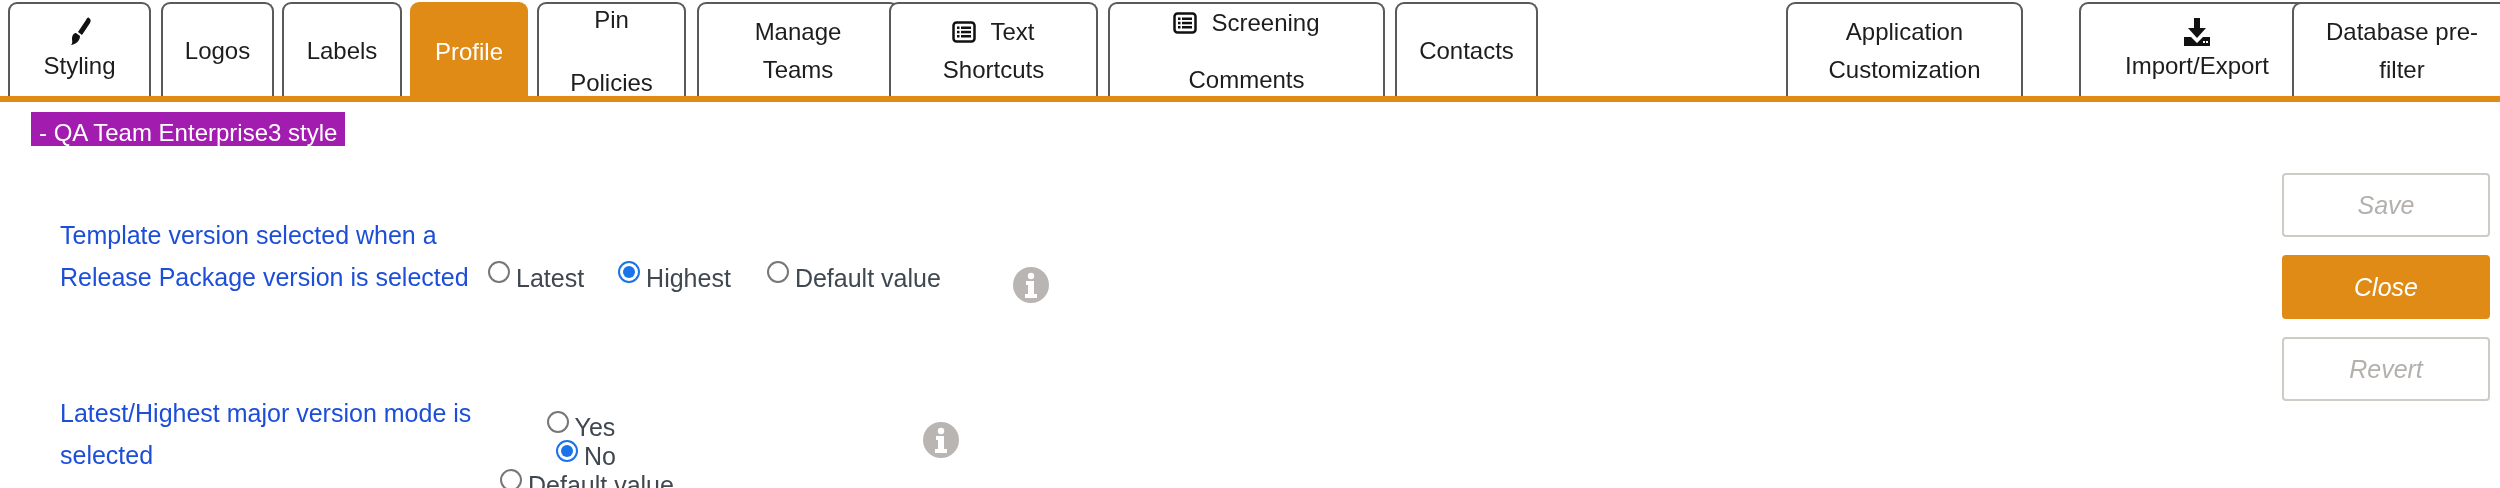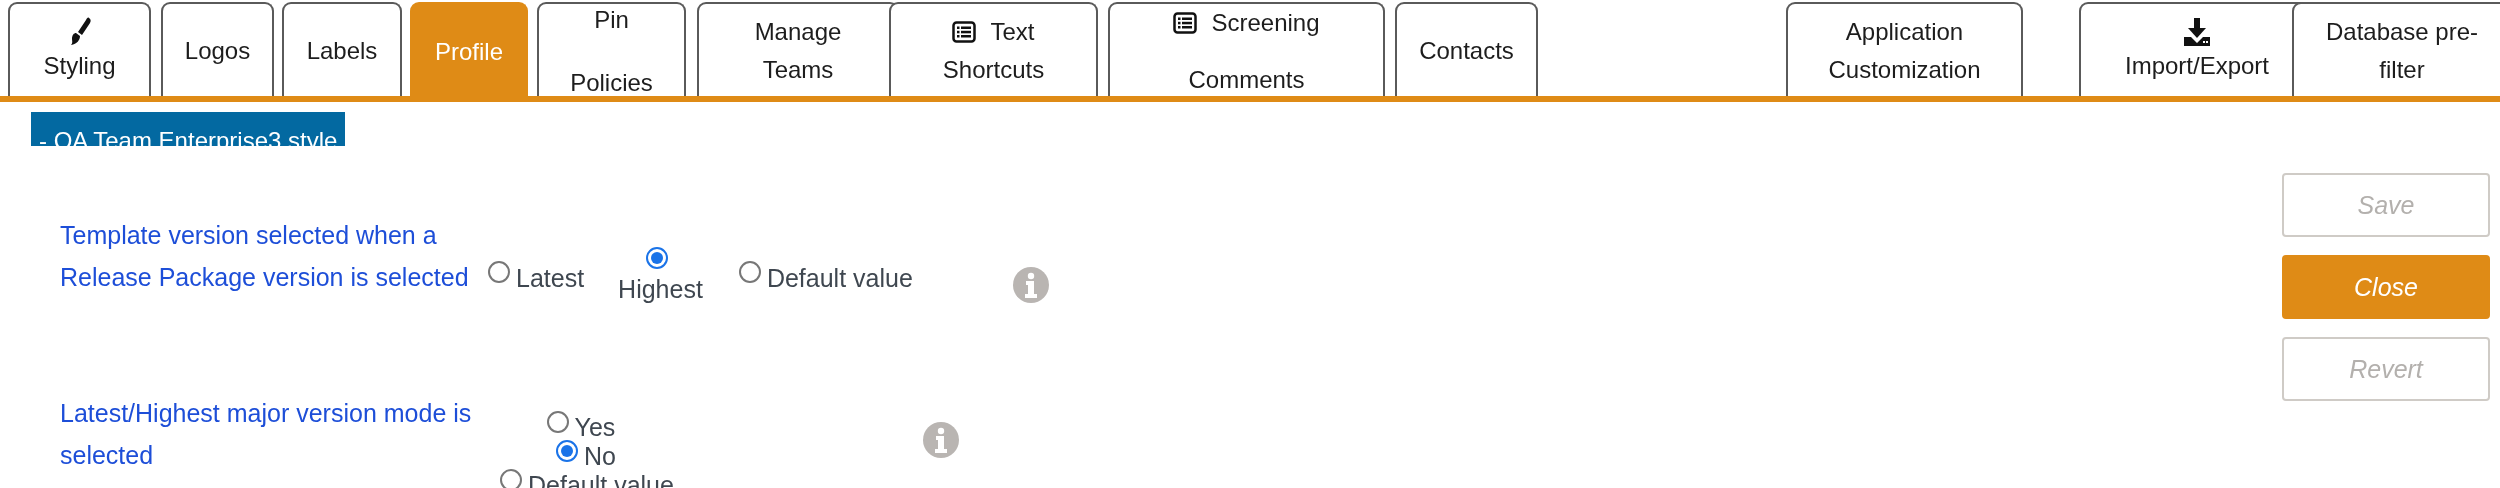--- a/index.html
+++ b/index.html
@@ -14,22 +14,22 @@
     display: flex; flex-direction: column; align-items: center; justify-content: center;
     font-size: 24px; line-height: 38px; color: #1d1d1d; text-align: center;
     cursor: pointer;
   }
   .tab.active { background: #df8b16; border-color: #df8b16; color: #fff; top: 2px; height: 98px; }
   .tab .line { white-space: nowrap; display: flex; align-items: center; justify-content: center; gap: 14px; }
   .tab .icon { display: inline-flex; align-items: center; justify-content: center; }
   .orange-bar { position: absolute; left: 0; top: 96px; width: 2500px; height: 6px; background: #df8b16; }
 
   .team-label {
-    position: absolute; left: 31px; top: 112px; height: 34px; padding: 12px 8px;
-    background: #0369a1; color: #fff; font-size: 24px; line-height: 34px; white-space: nowrap;
+    position: absolute; left: 31px; top: 112px; height: 34px; padding: 4px 8px;
+    background: #a21caf; color: #fff; font-size: 24px; line-height: 34px; white-space: nowrap;
   }
 
   .setting-label {
     position: absolute; left: 60px; font-size: 25px; line-height: 42px; color: #1d4ed8; width: 440px;
   }
   .radio-group { position: absolute; display: flex; align-items: center; height: 40px; }
   .radio-option { display: flex; align-items: center; margin-right: 22px; cursor: pointer; }
   .radio {
     width: 22px; height: 22px; border-radius: 50%; border: 2px solid #777;
     background: #fff; margin-right: 6px; position: relative; top: -6px; flex: none;
@@ -161,21 +161,21 @@
 </div>
 
 <div class="team-label">- QA Team Enterprise3 style</div>
 
 <div class="setting-label" style="top:214px;">Template version selected when a Release Package version is selected</div>
 <div class="radio-group" style="left:488px;top:258px;">
   <label class="radio-option">
     <span class="radio"></span>
     <span class="radio-text">Latest</span>
   </label>
-  <label class="radio-option" style="margin-left:12px;flex-direction:column;">
+  <label class="radio-option" style="margin-left:12px;">
     <span class="radio checked"></span>
     <span class="radio-text">Highest</span>
   </label>
   <label class="radio-option" style="margin-left:14px;">
     <span class="radio"></span>
     <span class="radio-text">Default value</span>
   </label>
 </div>
 <div class="info-icon" style="left:1013px;top:267px;">
   <svg width="36" height="36" viewBox="0 0 36 36">

